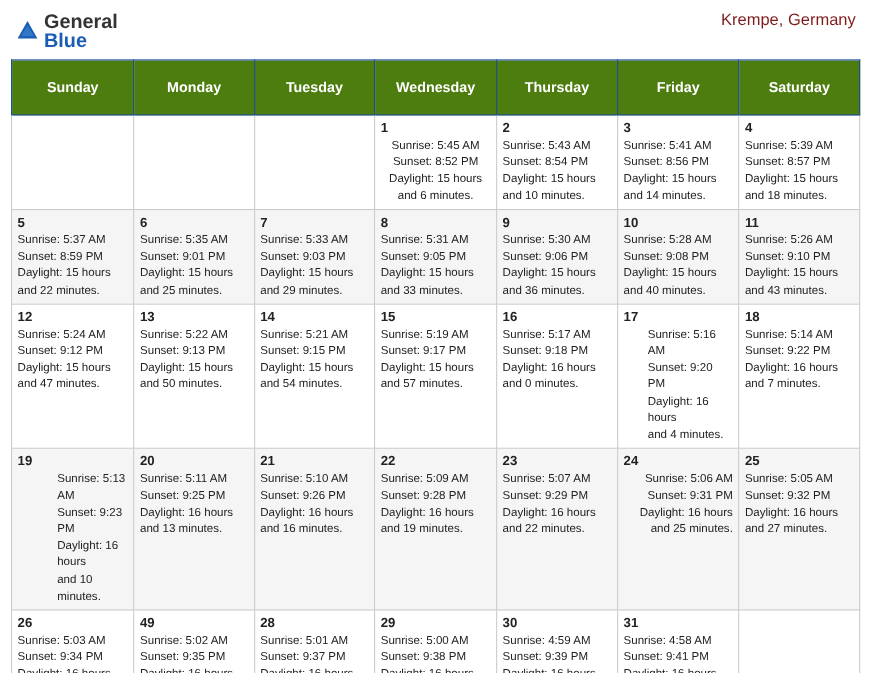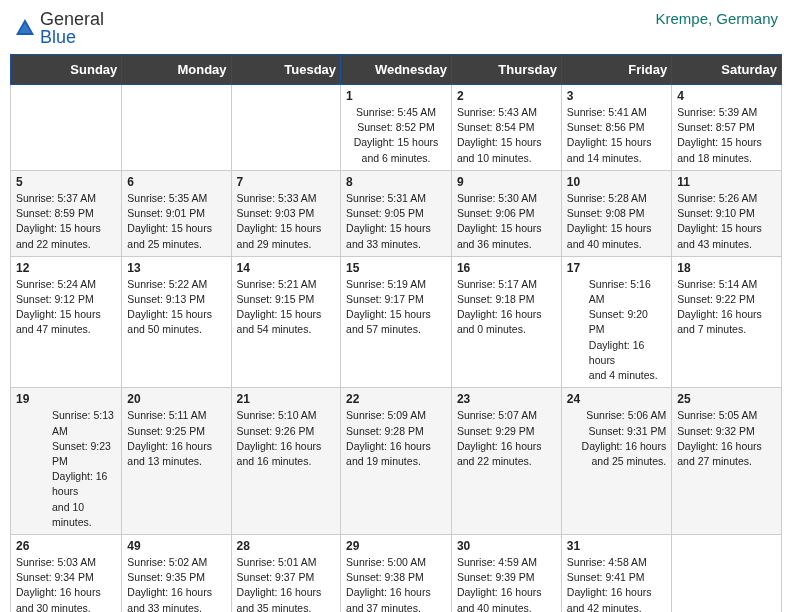--- a/index.html
+++ b/index.html
@@ -17,54 +17,54 @@
       margin-bottom: 8px;
       padding: 0 4px;
     }
     .logo {
       display: flex;
       align-items: center;
       gap: 4px;
     }
     .logo-text {
       font-size: 18px;
-      font-weight: normal;
+      font-weight: bold;
       line-height: 1;
     }
     .logo-general { color: #333; }
     .logo-blue { color: #1a5db5; }
     .logo-icon {
       width: 22px;
       height: 22px;
     }
     .title-block {
       text-align: right;
     }
     .month-year {
       font-size: 32px;
       font-weight: bold;
       color: #222;
       line-height: 1.1;
     }
     .location {
       font-size: 15px;
-      color: #0f766e;
+      color: #7f1d1d;
     }
     .calendar {
       width: 100%;
       border-collapse: collapse;
       border: 1px solid #ccc;
     }
     .calendar th {
-      background: #404040;
+      background: #4d7c0f;
       color: #fff;
       font-size: 13px;
       font-weight: bold;
-      padding: 7px 4px;
-      text-align: right;
+      padding: 17px 4px;
+      text-align: center;
       border: 1px solid #1a4f9a;
     }
     .calendar td {
       vertical-align: top;
       border: 1px solid #ccc;
       padding: 4px 5px;
       width: 113px;
       min-height: 80px;
       font-size: 11px;
       color: #222;

